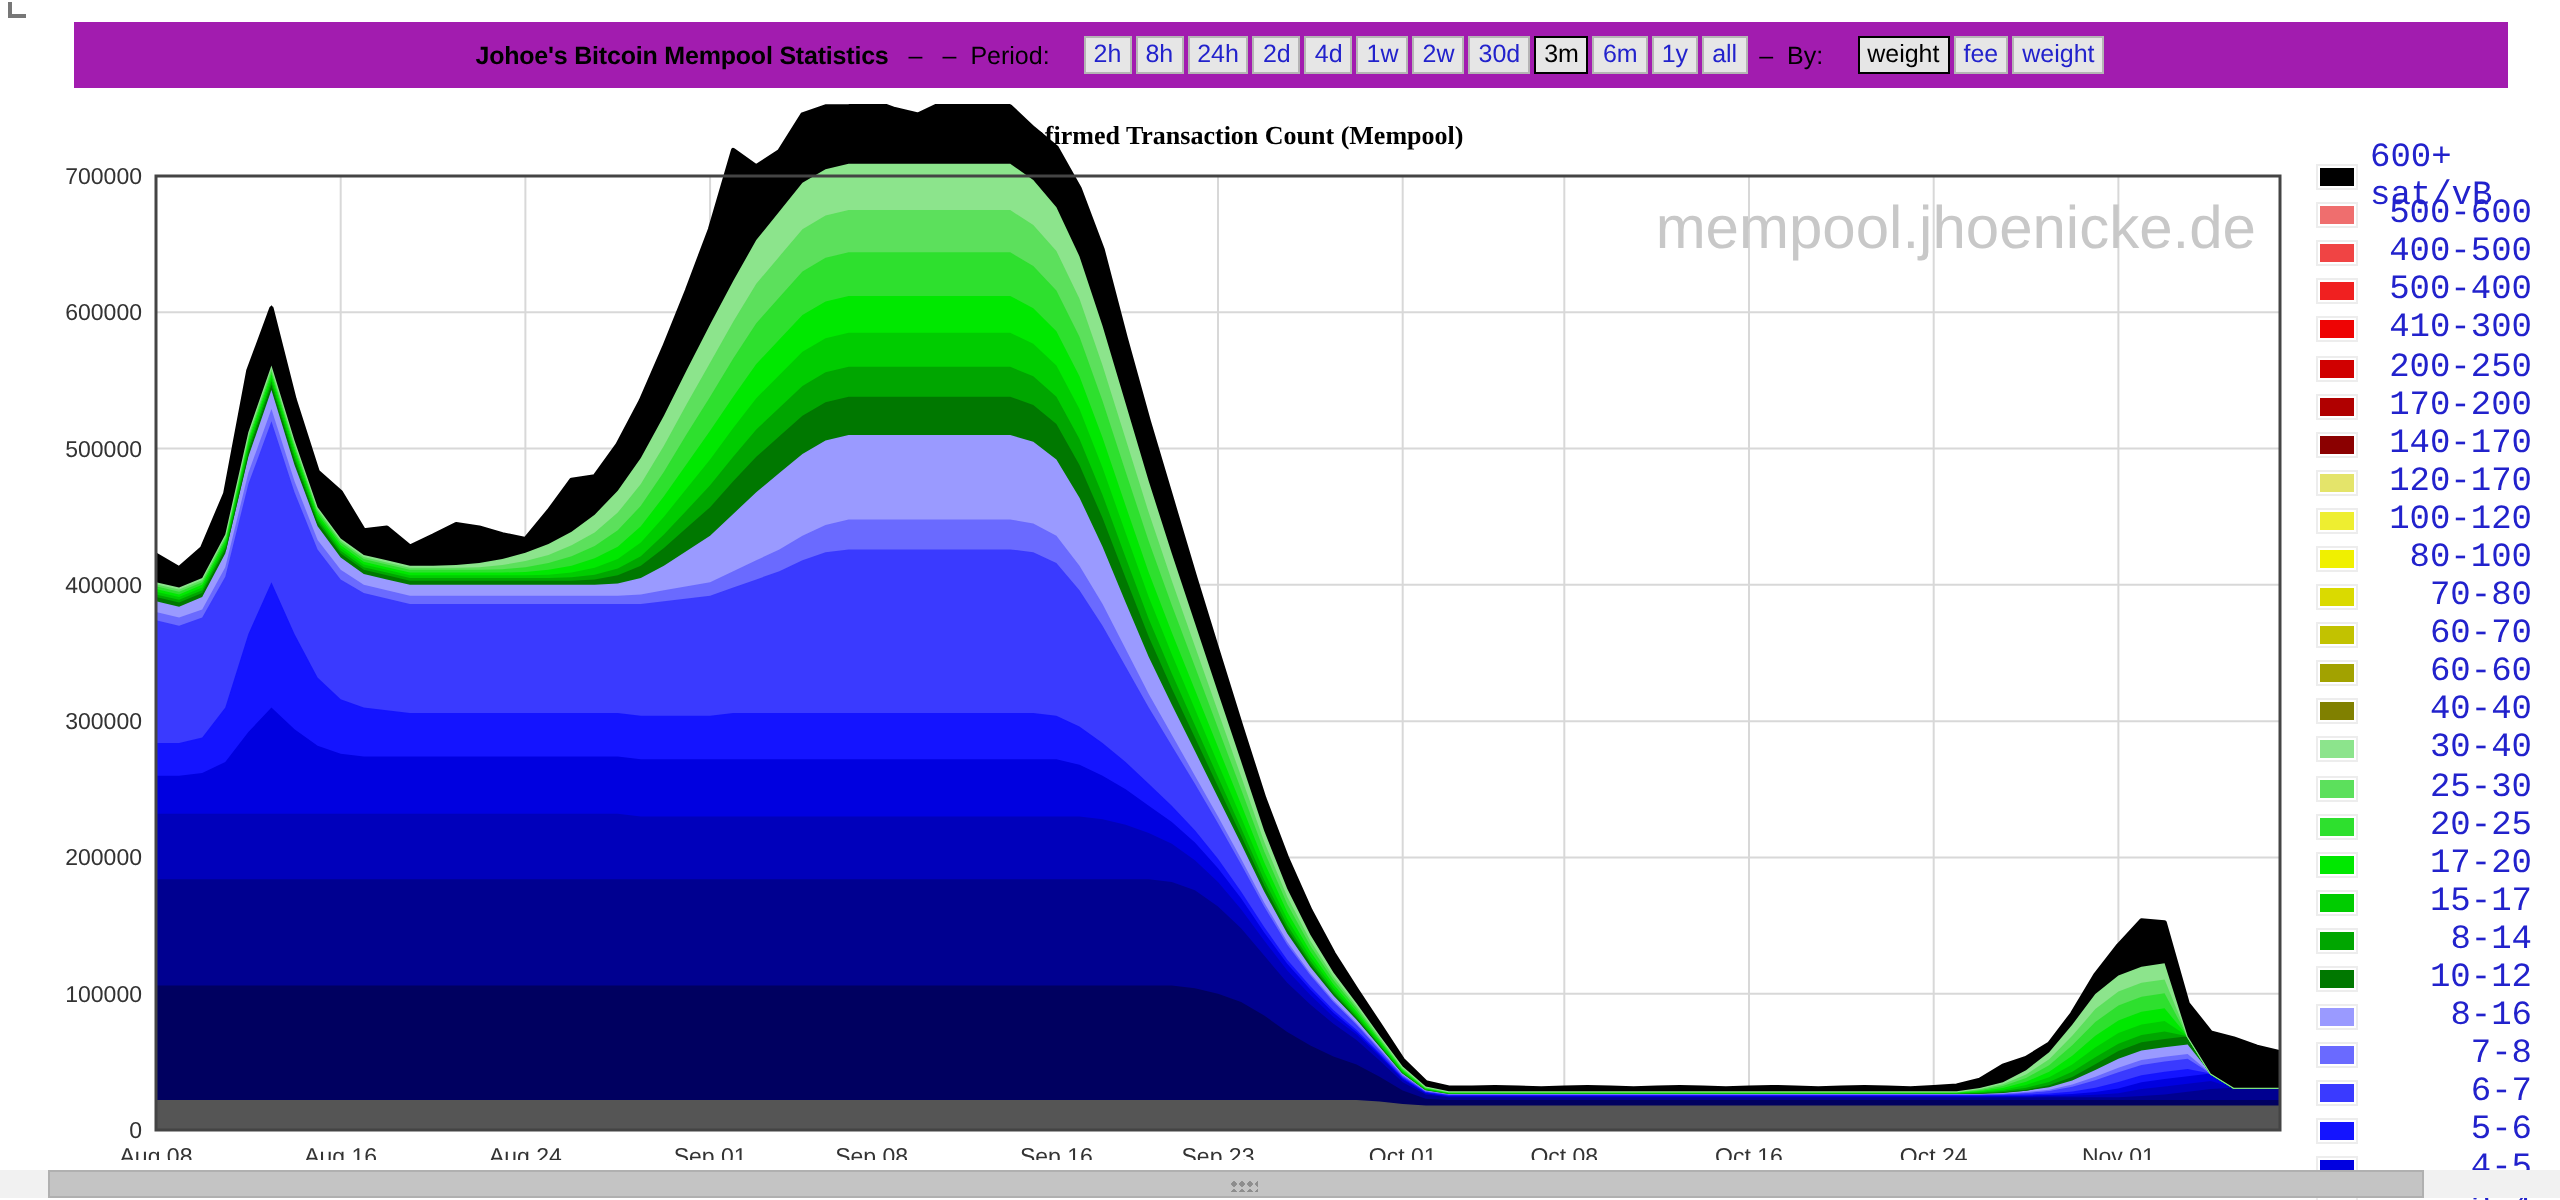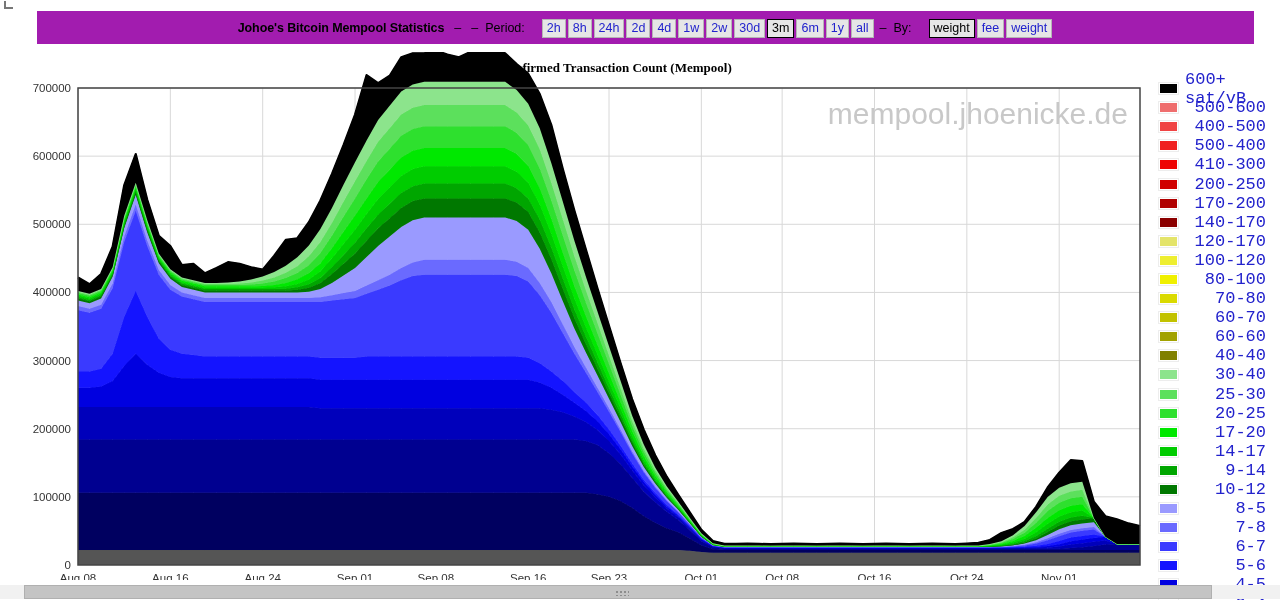--- a/index.html
+++ b/index.html
@@ -275,33 +275,33 @@
       <div class="leg-row">
         <span class="leg-sw" style="background: rgb(46, 224, 46);"></span>
         <span class="leg-lb">20-25</span>
       </div>
       <div class="leg-row">
         <span class="leg-sw" style="background: rgb(0, 232, 0);"></span>
         <span class="leg-lb">17-20</span>
       </div>
       <div class="leg-row">
         <span class="leg-sw" style="background: rgb(0, 204, 0);"></span>
-        <span class="leg-lb">14-17</span>
+        <span class="leg-lb">15-17</span>
       </div>
       <div class="leg-row">
         <span class="leg-sw" style="background: rgb(0, 166, 0);"></span>
-        <span class="leg-lb">9-14</span>
+        <span class="leg-lb">8-14</span>
       </div>
       <div class="leg-row">
         <span class="leg-sw" style="background: rgb(0, 120, 0);"></span>
         <span class="leg-lb">10-12</span>
       </div>
       <div class="leg-row">
         <span class="leg-sw" style="background: rgb(154, 154, 255);"></span>
-        <span class="leg-lb">8-5</span>
+        <span class="leg-lb">8-16</span>
       </div>
       <div class="leg-row">
         <span class="leg-sw" style="background: rgb(106, 106, 255);"></span>
         <span class="leg-lb">7-8</span>
       </div>
       <div class="leg-row">
         <span class="leg-sw" style="background: rgb(58, 58, 255);"></span>
         <span class="leg-lb">6-7</span>
       </div>
       <div class="leg-row">

